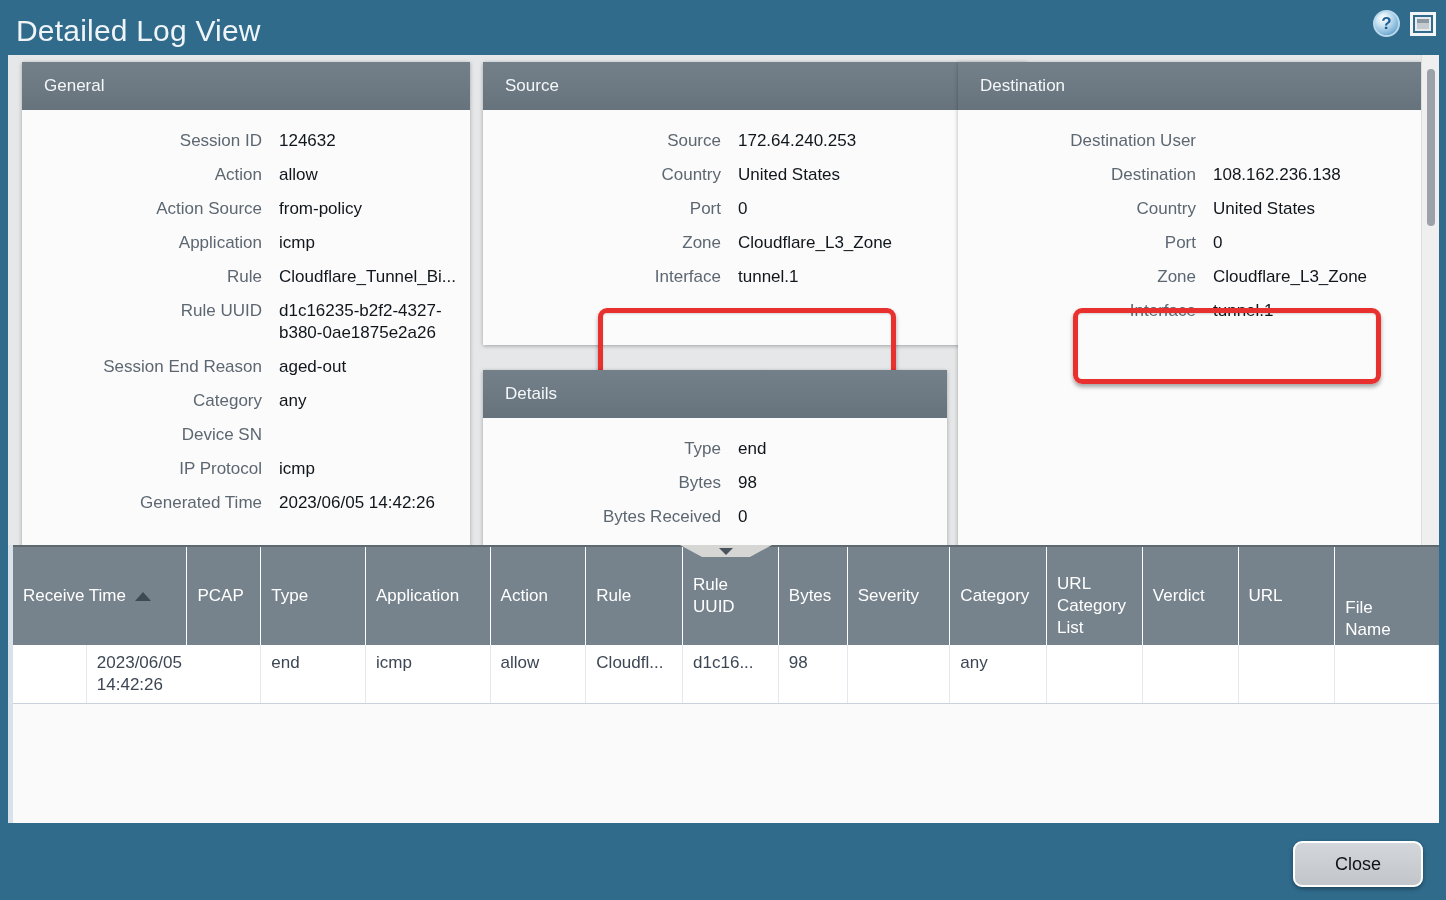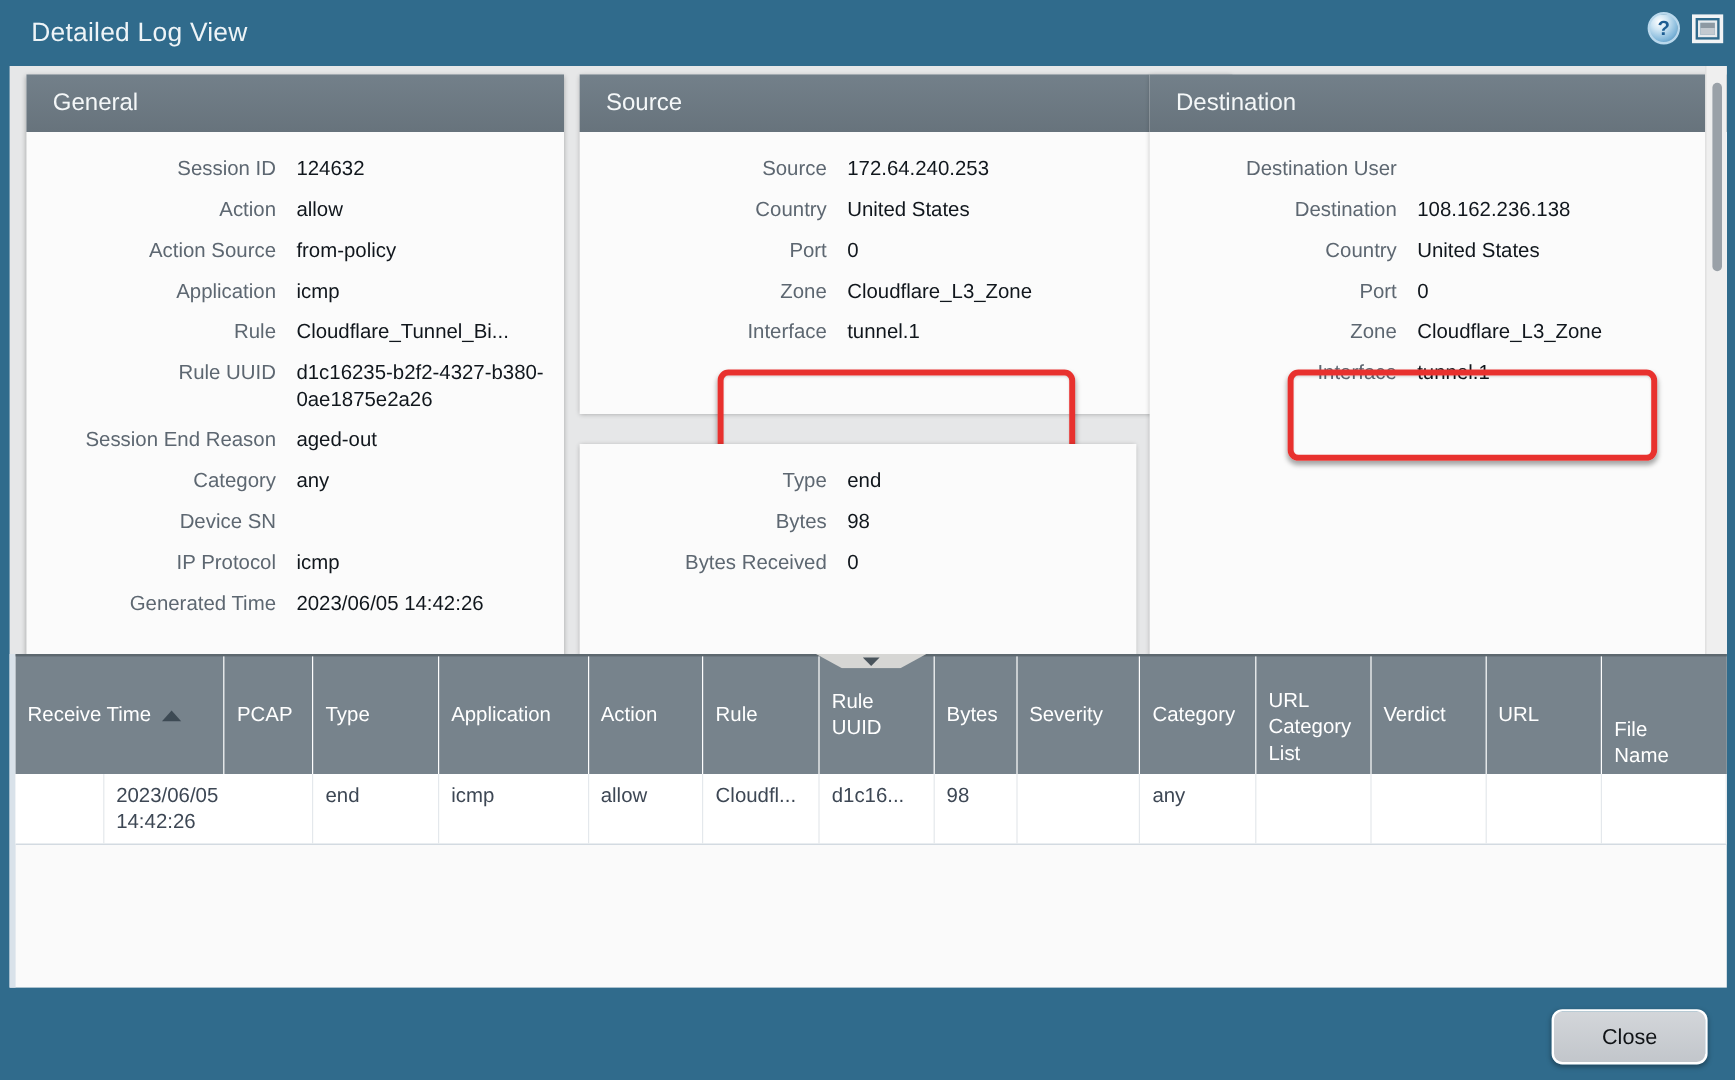--- a/index.html
+++ b/index.html
@@ -6,22 +6,22 @@
   html,body { width:1446px; height:900px; overflow:hidden; }
   body {
     background:#306b8c;
     font-family:"Liberation Sans", sans-serif;
     position:relative;
   }
 
   
   .titlebar { position:absolute; left:0; top:0; width:1446px; height:55px; }
   .titlebar .title {
-    position:absolute; left:26px; top:14px;
-    color:#eef4f7; font-size:22px; font-weight:400; letter-spacing:.2px;
+    position:absolute; left:16px; top:14px;
+    color:#eef4f7; font-size:30px; font-weight:400; letter-spacing:.2px;
   }
   .tb-icons { position:absolute; right:10px; top:10px; display:flex; gap:10px; align-items:center; }
   .help-icon {
     width:27px; height:27px; border-radius:50%;
     background:radial-gradient(circle at 35% 28%, #ffffff 0%, #cfe6f4 30%, #7db4d8 70%, #3f7fae 100%);
     border:2px solid #b9d8ec;
     color:#1d5d92; font-weight:bold; font-size:17px; line-height:23px; text-align:center;
     cursor:pointer;
   }
   .win-icon {
@@ -51,24 +51,24 @@
   .panel { position:absolute; background:#fbfbfb; box-shadow:0 1px 4px rgba(0,0,0,.30); }
   .panel-general     { left:14px;  top:7px;   width:448px; height:620px; }
   .panel-source      { left:475px; top:7px;   width:544px; height:283px; }
   .panel-details     { left:475px; top:315px; width:464px; height:300px; }
   .panel-destination { left:950px; top:7px;   width:512px; height:620px; }
 
   .panel-header {
     height:48px; background:linear-gradient(#73808a, #67737c);
     display:flex; align-items:center; padding-left:22px;
   }
-  .panel-title { color:#f4f7f8; font-size:20px; font-weight:400; }
+  .panel-title { color:#f4f7f8; font-size:17px; font-weight:400; }
   .panel-body { padding:20px 0 0 0; position:relative; }
 
-  .prow { display:flex; align-items:flex-start; margin-bottom:12px; line-height:22px; }
+  .prow { display:flex; align-items:flex-start; margin-bottom:12px; line-height:22px;margin-left:32px; }
   .prow .lbl {
     width:206px; text-align:right; color:#5d6771; font-size:17px; flex:none;
   }
   .panel-general .prow .lbl { width:208px; }
   .prow .val {
     margin-left:17px; color:#10161c; font-size:17px; max-width:212px;
   }
 
   .red-box {
     position:absolute; border:5px solid #e8312e; border-radius:9px;
@@ -210,20 +210,23 @@
             <span class="val">Cloudflare_L3_Zone</span>
           </div>
           <div class="prow">
             <span class="lbl">Interface</span>
             <span class="val">tunnel.1</span>
           </div>
           <div class="red-box red-box-source"></div>
         </div>
       </div>
       <div class="panel panel-details">
+        <div class="panel-header">
+          <span class="panel-title">Details</span>
+        </div>
         <div class="panel-body">
           <div class="prow">
             <span class="lbl">Type</span>
             <span class="val">end</span>
           </div>
           <div class="prow">
             <span class="lbl">Bytes</span>
             <span class="val">98</span>
           </div>
           <div class="prow">

